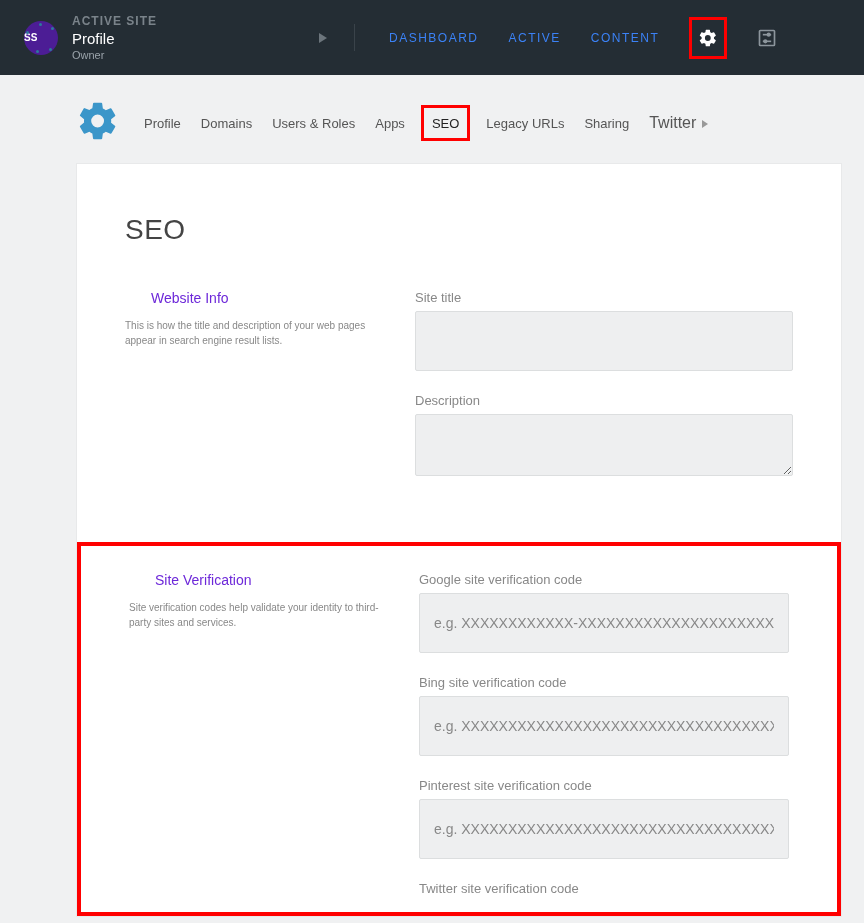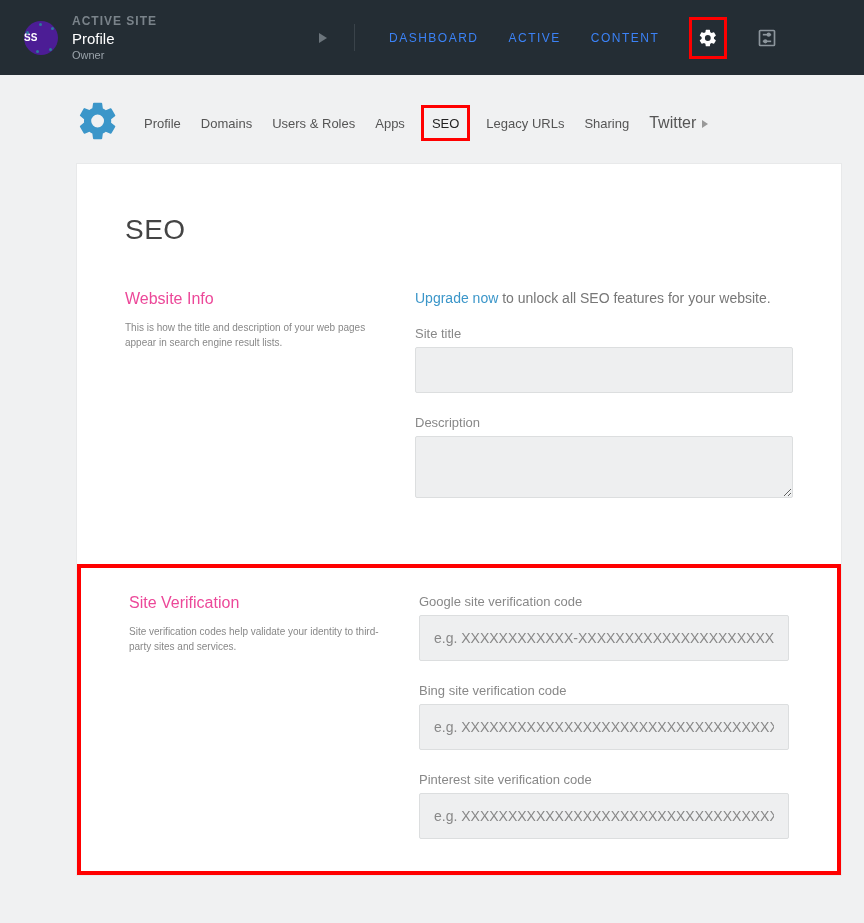--- a/index.html
+++ b/index.html
@@ -32,29 +32,29 @@
     .tabs a { color: #555; font-size: 13px; text-decoration: none; text-align: center; }
     .tab-highlight { border: 3px solid #ff0000; padding: 6px 8px; margin: -6px -4px; }
     .tab-highlight a { color: #222; font-weight: 500; }
     .tab-extras { display: flex; align-items: center; gap: 6px; color: #555; }
     
     .panel { background: #fff; margin: 20px 0 0 76px; width: 766px; border: 1px solid #e8e9ea; padding: 50px 48px 0 48px; }
     .panel-title { font-size: 28px; color: #444; font-weight: 300; letter-spacing: 0.5px; margin-bottom: 44px; }
     
     .section { display: flex; gap: 40px; margin-bottom: 40px; }
     .section-left { width: 250px; flex-shrink: 0; }
-    .section-left h3 { font-size: 16px; font-weight: 400; color: #ec4899; margin-bottom: 12px; }
+    .section-left h3 { font-size: 14px; font-weight: 400; color: #6d28d9; margin-bottom: 12px; margin-left: 26px; }
     .section-left p { font-size: 10px; color: #888; line-height: 1.5; }
     .section-right { flex: 1; }
     
     .upgrade { font-size: 14px; color: #777; margin-bottom: 20px; }
     .upgrade a { color: #3b96c9; text-decoration: none; }
     
     .field-label { font-size: 13px; color: #888; margin-bottom: 6px; display: block; }
-    .field-input { width: 100%; background: #eeeff0; border: 1px solid #dcdedf; border-radius: 2px; height: 46px; padding: 0 14px; font-size: 14px; color: #555; margin-bottom: 22px; font-family: inherit; }
+    .field-input { width: 100%; background: #eeeff0; border: 1px solid #dcdedf; border-radius: 2px; height: 60px; padding: 0 14px; font-size: 14px; color: #555; margin-bottom: 22px; font-family: inherit; }
     .field-textarea { width: 100%; background: #eeeff0; border: 1px solid #dcdedf; border-radius: 2px; height: 62px; padding: 10px 14px; font-size: 14px; resize: vertical; margin-bottom: 22px; font-family: inherit; }
     .field-input::placeholder { color: #888; }
     
     .verify-wrap { margin-left: -48px; margin-right: -48px; padding: 26px 48px 10px 48px; border: 4px solid #ff0000; }
     
     svg { display: block; }
     .tri { width: 0; height: 0; border-left: 8px solid currentColor; border-top: 5px solid transparent; border-bottom: 5px solid transparent; display: inline-block; }
     .tri-sm { border-left-width: 6px; border-top-width: 4px; border-bottom-width: 4px; }
   </style>
 </head>
@@ -127,39 +127,37 @@
 
 <div class="panel">
   <div class="panel-title">SEO</div>
 
   <div class="section">
     <div class="section-left">
       <h3>Website Info</h3>
       <p>This is how the title and description of your web pages appear in search engine result lists.</p>
     </div>
     <div class="section-right">
-      <div class="upgrade">
-        <a href="#">Upgrade now</a><span> to unlock all SEO features for your website.</span>
-      </div>
       <label class="field-label">Site title</label>
       <input class="field-input" value="" style="">
       <label class="field-label">Description</label>
       <textarea class="field-textarea" style=""></textarea>
     </div>
   </div>
 
   <div class="verify-wrap">
     <div class="section" style="margin-bottom:0;">
       <div class="section-left">
         <h3>Site Verification</h3>
         <p>Site verification codes help validate your identity to third-party sites and services.</p>
       </div>
       <div class="section-right">
         <label class="field-label">Google site verification code</label>
         <input class="field-input" placeholder="e.g. XXXXXXXXXXXX-XXXXXXXXXXXXXXXXXXXXX" style="">
         <label class="field-label">Bing site verification code</label>
         <input class="field-input" placeholder="e.g. XXXXXXXXXXXXXXXXXXXXXXXXXXXXXXXXXXX" style="">
         <label class="field-label">Pinterest site verification code</label>
         <input class="field-input" placeholder="e.g. XXXXXXXXXXXXXXXXXXXXXXXXXXXXXXXXXXX" style="">
+        <label class="field-label">Twitter site verification code</label>
       </div>
     </div>
   </div>
 </div>
 
 </body></html>

